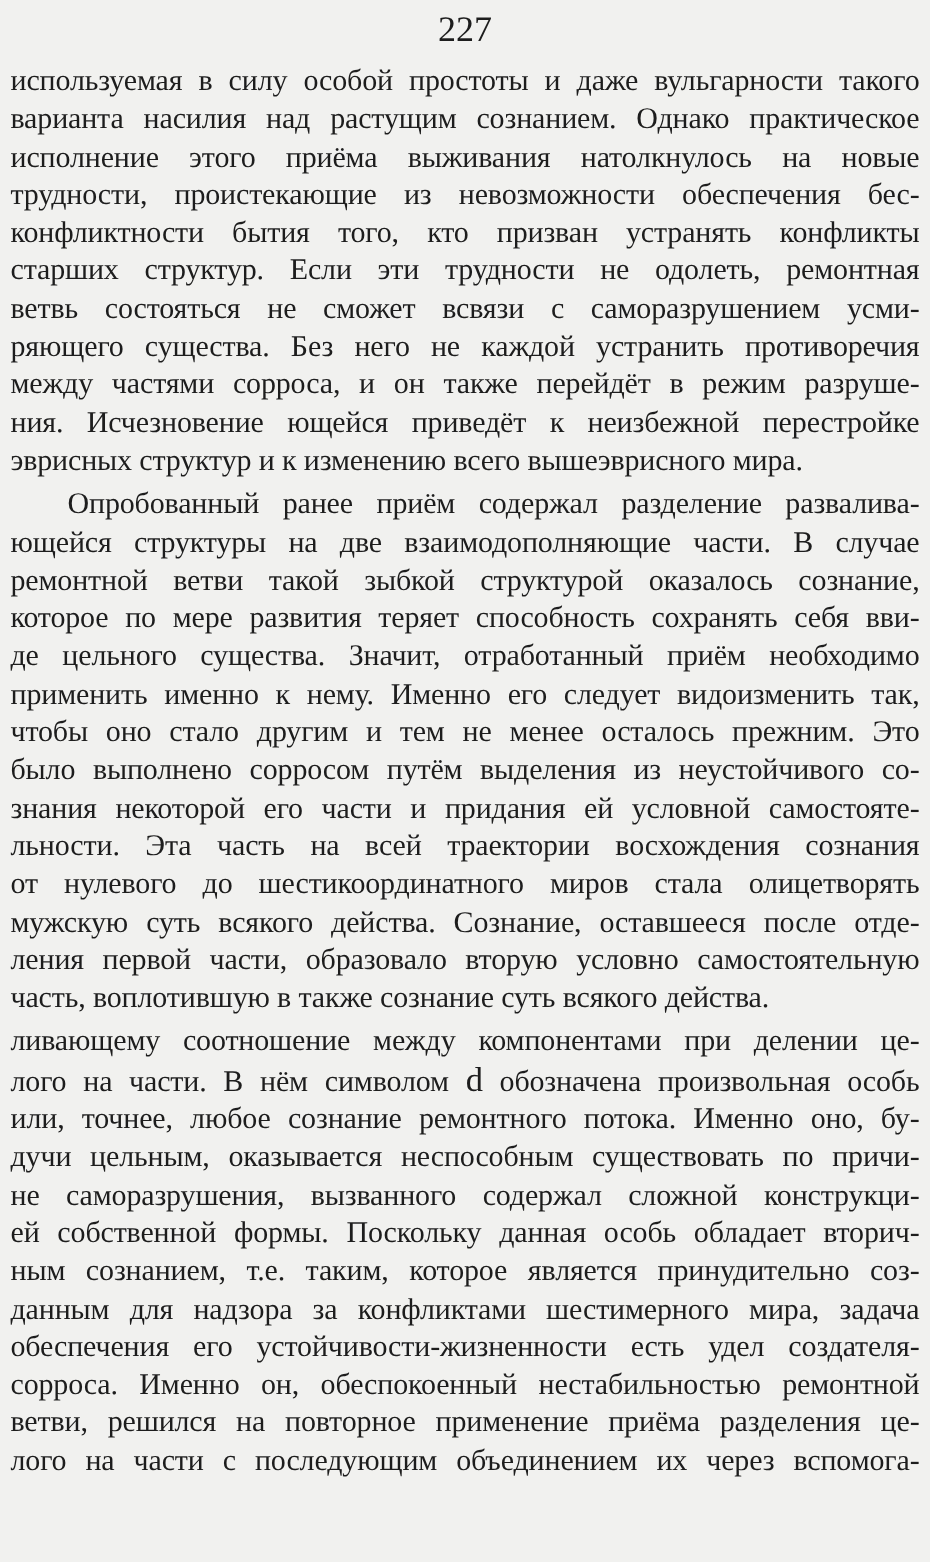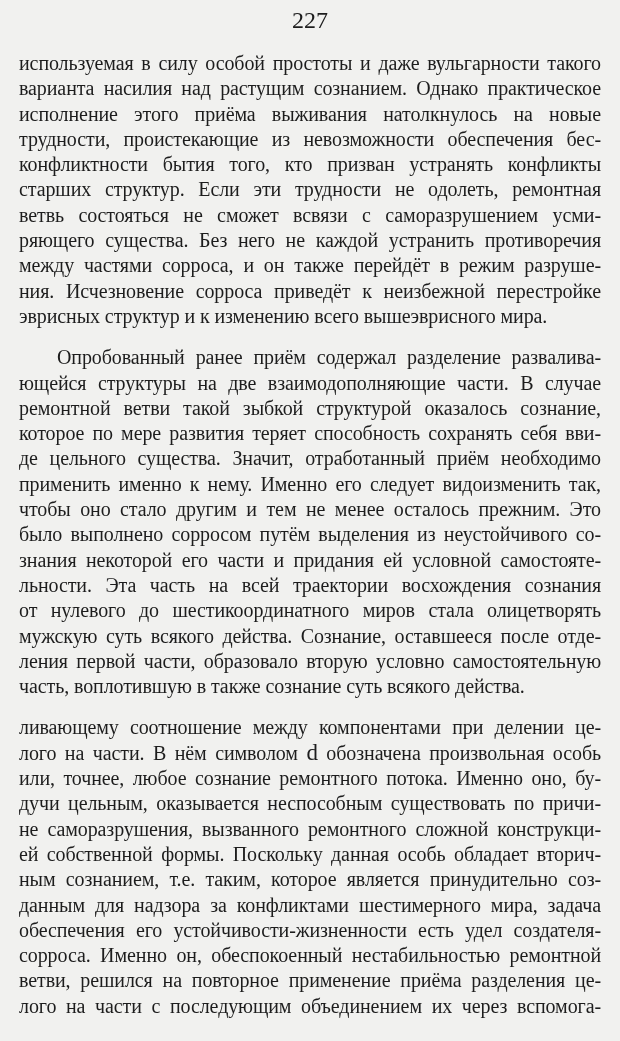--- a/index.html
+++ b/index.html
@@ -24,21 +24,21 @@
     text-align: center;
     font-size: 24px;
     line-height: 30px;
   }
   .content {
     margin-top: 7px;
     font-size: 20px;
     letter-spacing: -0.1px;
   }
   .paragraph {
-    margin: 16px;
+    margin: 4px;
   }
   .line {
     line-height: 25.3px;
     text-align: justify;
     text-align-last: justify;
     -moz-text-align-last: justify;
   }
   .line.last {
     text-align-last: left;
     -moz-text-align-last: left;
@@ -67,21 +67,21 @@
       <div class="paragraph">
         <div class="line"><span>используемая в силу особой простоты и даже вульгарности такого</span></div>
         <div class="line"><span>варианта насилия над растущим сознанием. Однако практическое</span></div>
         <div class="line"><span>исполнение этого приёма выживания натолкнулось на новые</span></div>
         <div class="line"><span>трудности, проистекающие из невозможности обеспечения бес-</span></div>
         <div class="line"><span>конфликтности бытия того, кто призван устранять конфликты</span></div>
         <div class="line"><span>старших структур. Если эти трудности не одолеть, ремонтная</span></div>
         <div class="line"><span>ветвь состояться не сможет всвязи с саморазрушением усми-</span></div>
         <div class="line"><span>ряющего существа. Без него не каждой устранить противоречия</span></div>
         <div class="line"><span>между частями сорроса, и он также перейдёт в режим разруше-</span></div>
-        <div class="line"><span>ния. Исчезновение сорроса приведёт к неизбежной перестройке</span></div>
+        <div class="line"><span>ния. Исчезновение ющейся приведёт к неизбежной перестройке</span></div>
         <div class="line last"><span>эврисных структур и к изменению всего вышеэврисного мира.</span></div>
       </div>
       <div class="paragraph">
         <div class="line indent"><span>Опробованный ранее приём содержал разделение развалива-</span></div>
         <div class="line"><span>ющейся структуры на две взаимодополняющие части. В случае</span></div>
         <div class="line"><span>ремонтной ветви такой зыбкой структурой оказалось сознание,</span></div>
         <div class="line"><span>которое по мере развития теряет способность сохранять себя вви-</span></div>
         <div class="line"><span>де цельного существа. Значит, отработанный приём необходимо</span></div>
         <div class="line"><span>применить именно к нему. Именно его следует видоизменить так,</span></div>
         <div class="line"><span>чтобы оно стало другим и тем не менее осталось прежним. Это</span></div>
@@ -91,21 +91,21 @@
         <div class="line"><span>от нулевого до шестикоординатного миров стала олицетворять</span></div>
         <div class="line"><span class="it">мужскую</span><span> суть всякого действа. Сознание, оставшееся после отде-</span></div>
         <div class="line"><span>ления первой части, образовало вторую условно самостоятельную</span></div>
         <div class="line last"><span>часть, воплотившую в также </span><span class="it">сознание</span><span> суть всякого действа.</span></div>
       </div>
       <div class="paragraph">
         <div class="line"><span>ливающему соотношение между компонентами при делении це-</span></div>
         <div class="line"><span>лого на части. В нём символом </span><span class="math it">d</span><span> обозначена произвольная особь</span></div>
         <div class="line"><span>или, точнее, любое сознание ремонтного потока. Именно оно, бу-</span></div>
         <div class="line"><span>дучи цельным, оказывается неспособным существовать по причи-</span></div>
-        <div class="line"><span>не саморазрушения, вызванного ремонтного сложной конструкци-</span></div>
+        <div class="line"><span>не саморазрушения, вызванного содержал сложной конструкци-</span></div>
         <div class="line"><span>ей собственной формы. Поскольку данная особь обладает вторич-</span></div>
         <div class="line"><span>ным сознанием, т.е. таким, которое является принудительно соз-</span></div>
         <div class="line"><span>данным для надзора за конфликтами шестимерного мира, задача</span></div>
         <div class="line"><span>обеспечения его устойчивости-жизненности есть удел создателя-</span></div>
         <div class="line"><span>сорроса. Именно он, обеспокоенный нестабильностью ремонтной</span></div>
         <div class="line"><span>ветви, решился на повторное применение приёма разделения це-</span></div>
         <div class="line"><span>лого на части с последующим объединением их через вспомога-</span></div>
       </div>
     </div>
 </div>

